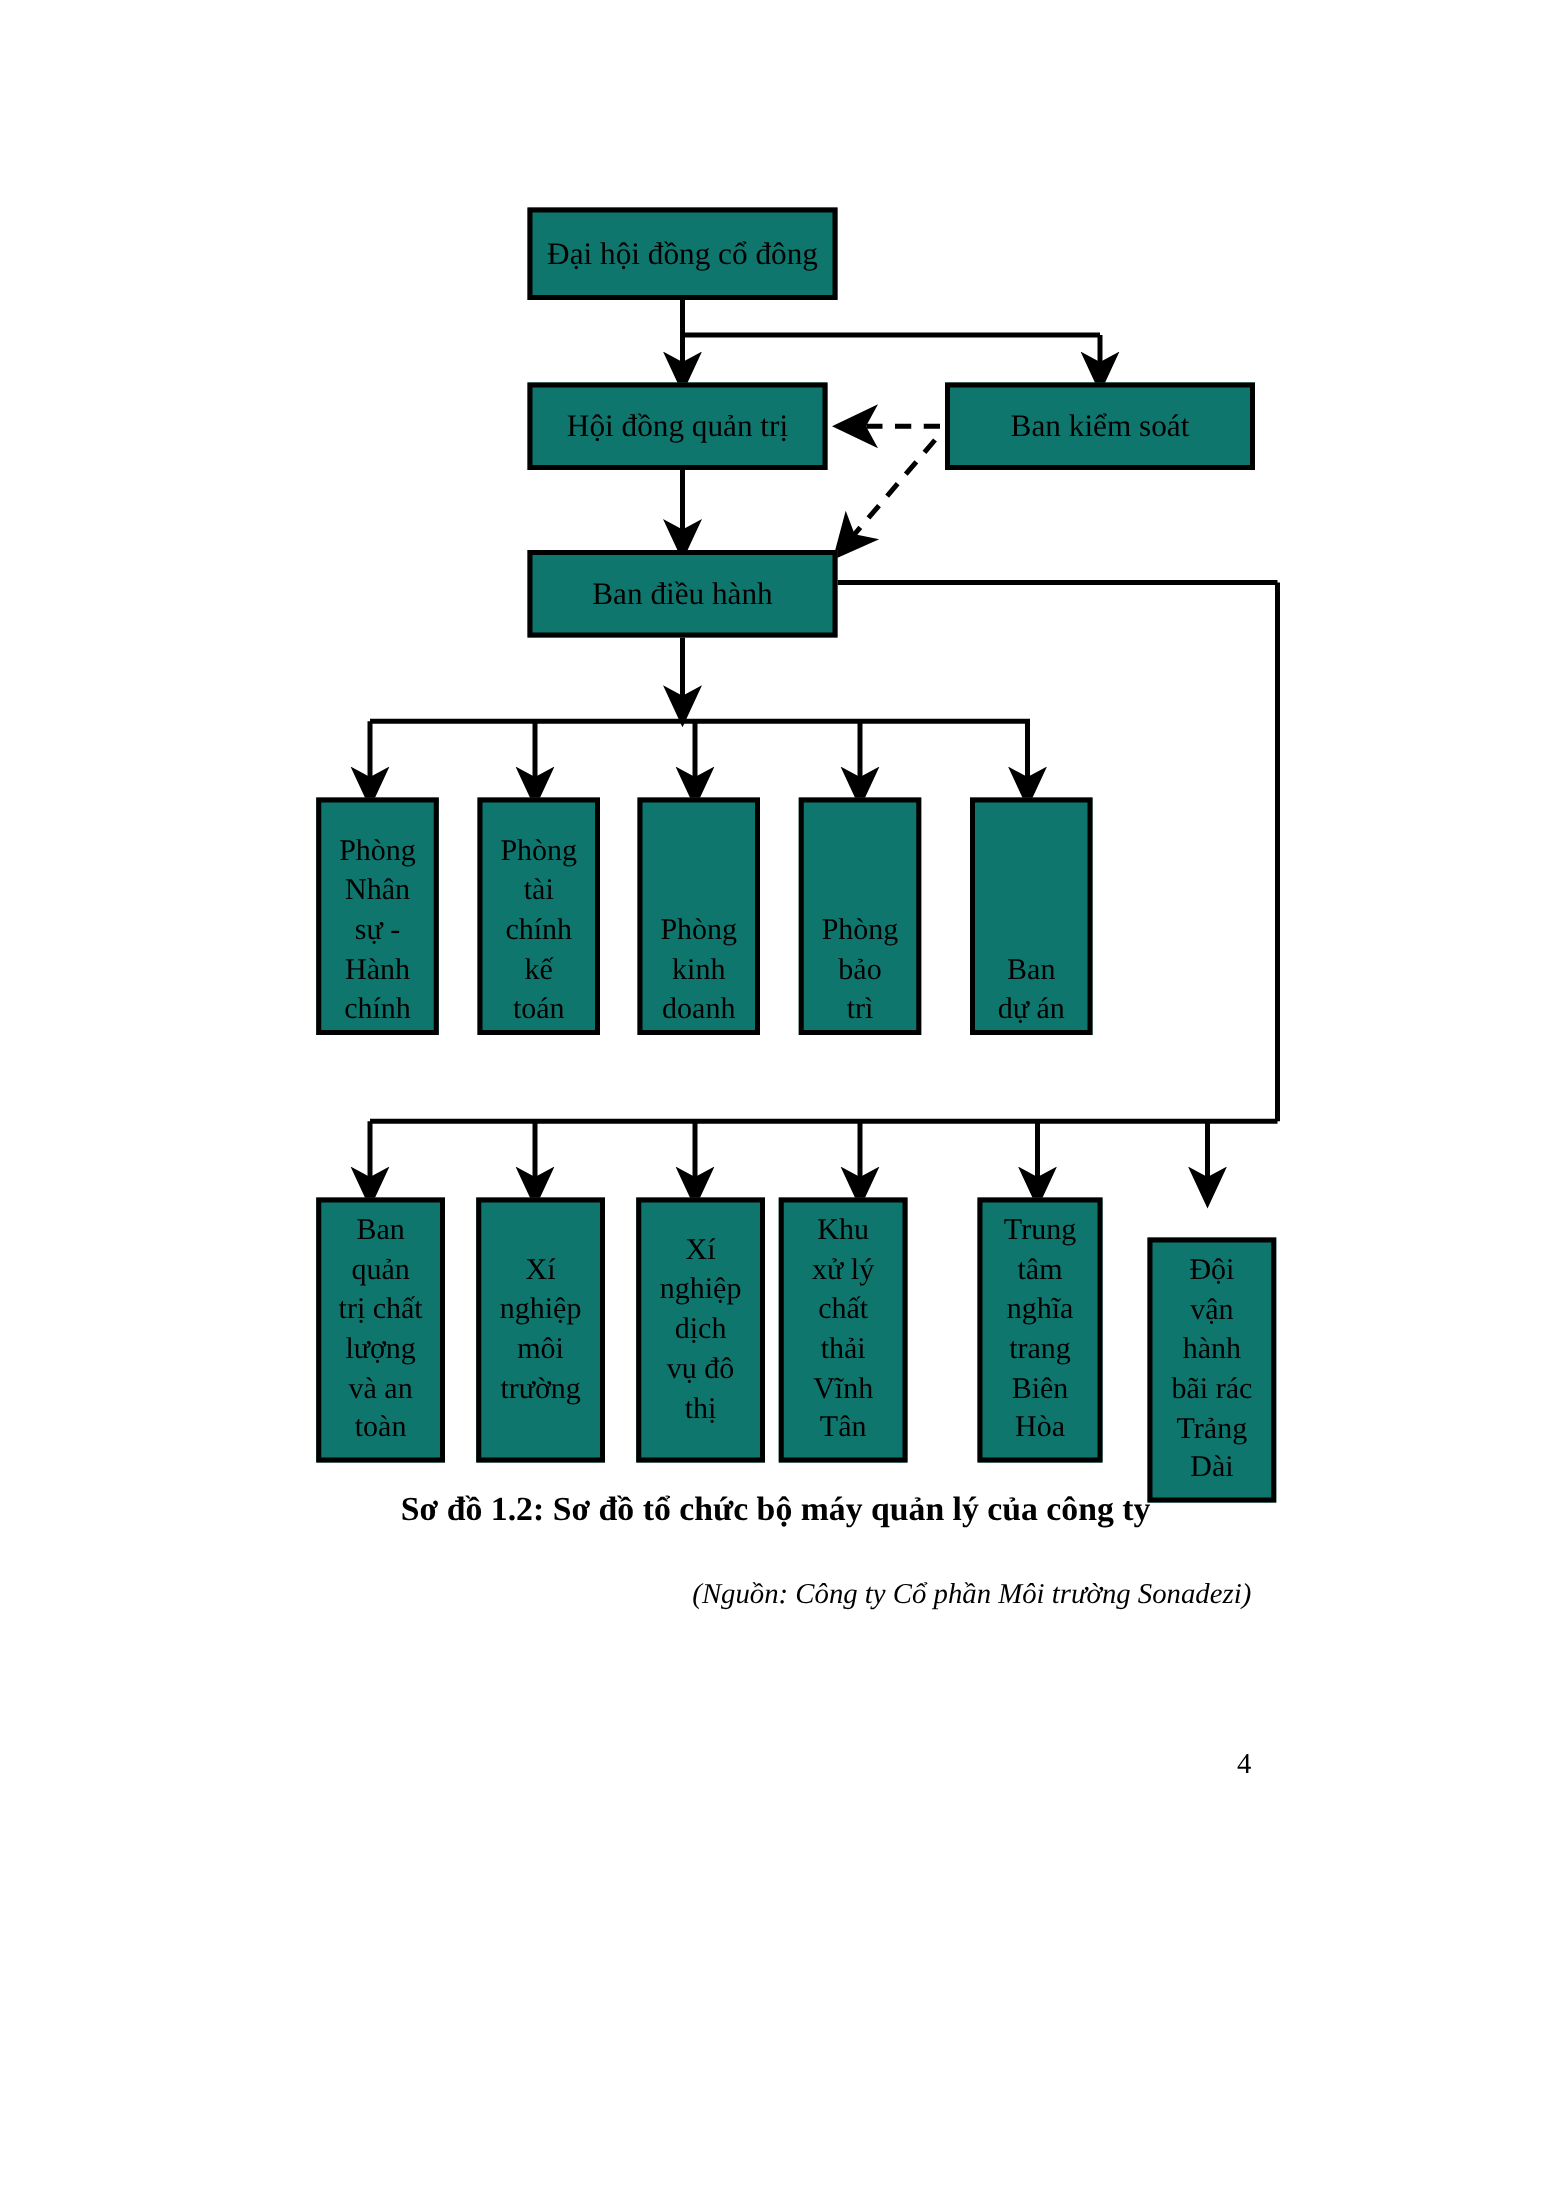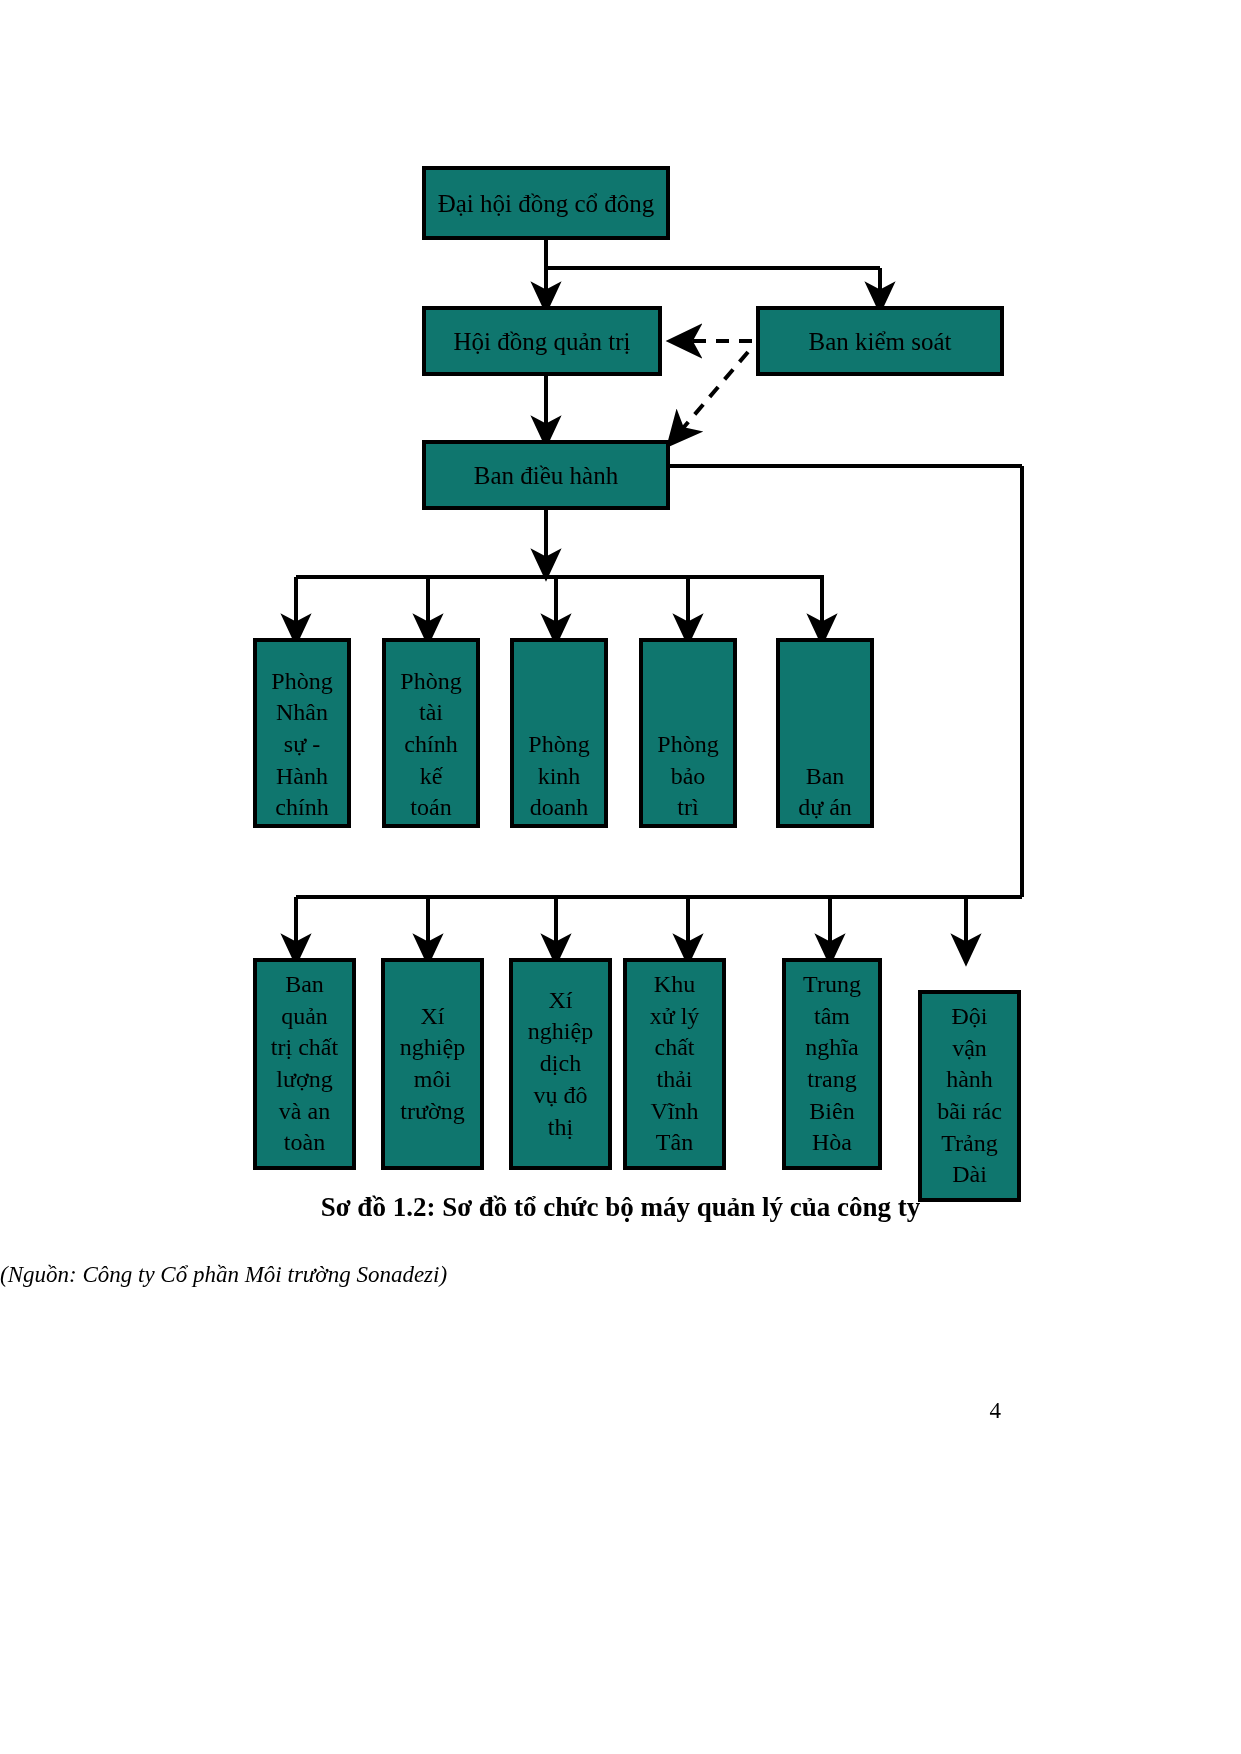--- a/index.html
+++ b/index.html
@@ -66,21 +66,21 @@
     font-weight: bold;
     z-index: 4;
   }
   #source {
     position: absolute;
     left: 0;
     top: 1262px;
     width: 1241px;
     padding-right: 240px;
     box-sizing: border-box;
-    text-align: left;
+    text-align: right;
     font-size: 23px;
     font-style: italic;
     z-index: 4;
   }
   #page-number {
     position: absolute;
     right: 240px;
     top: 1398px;
     font-size: 23px;
     z-index: 4;

